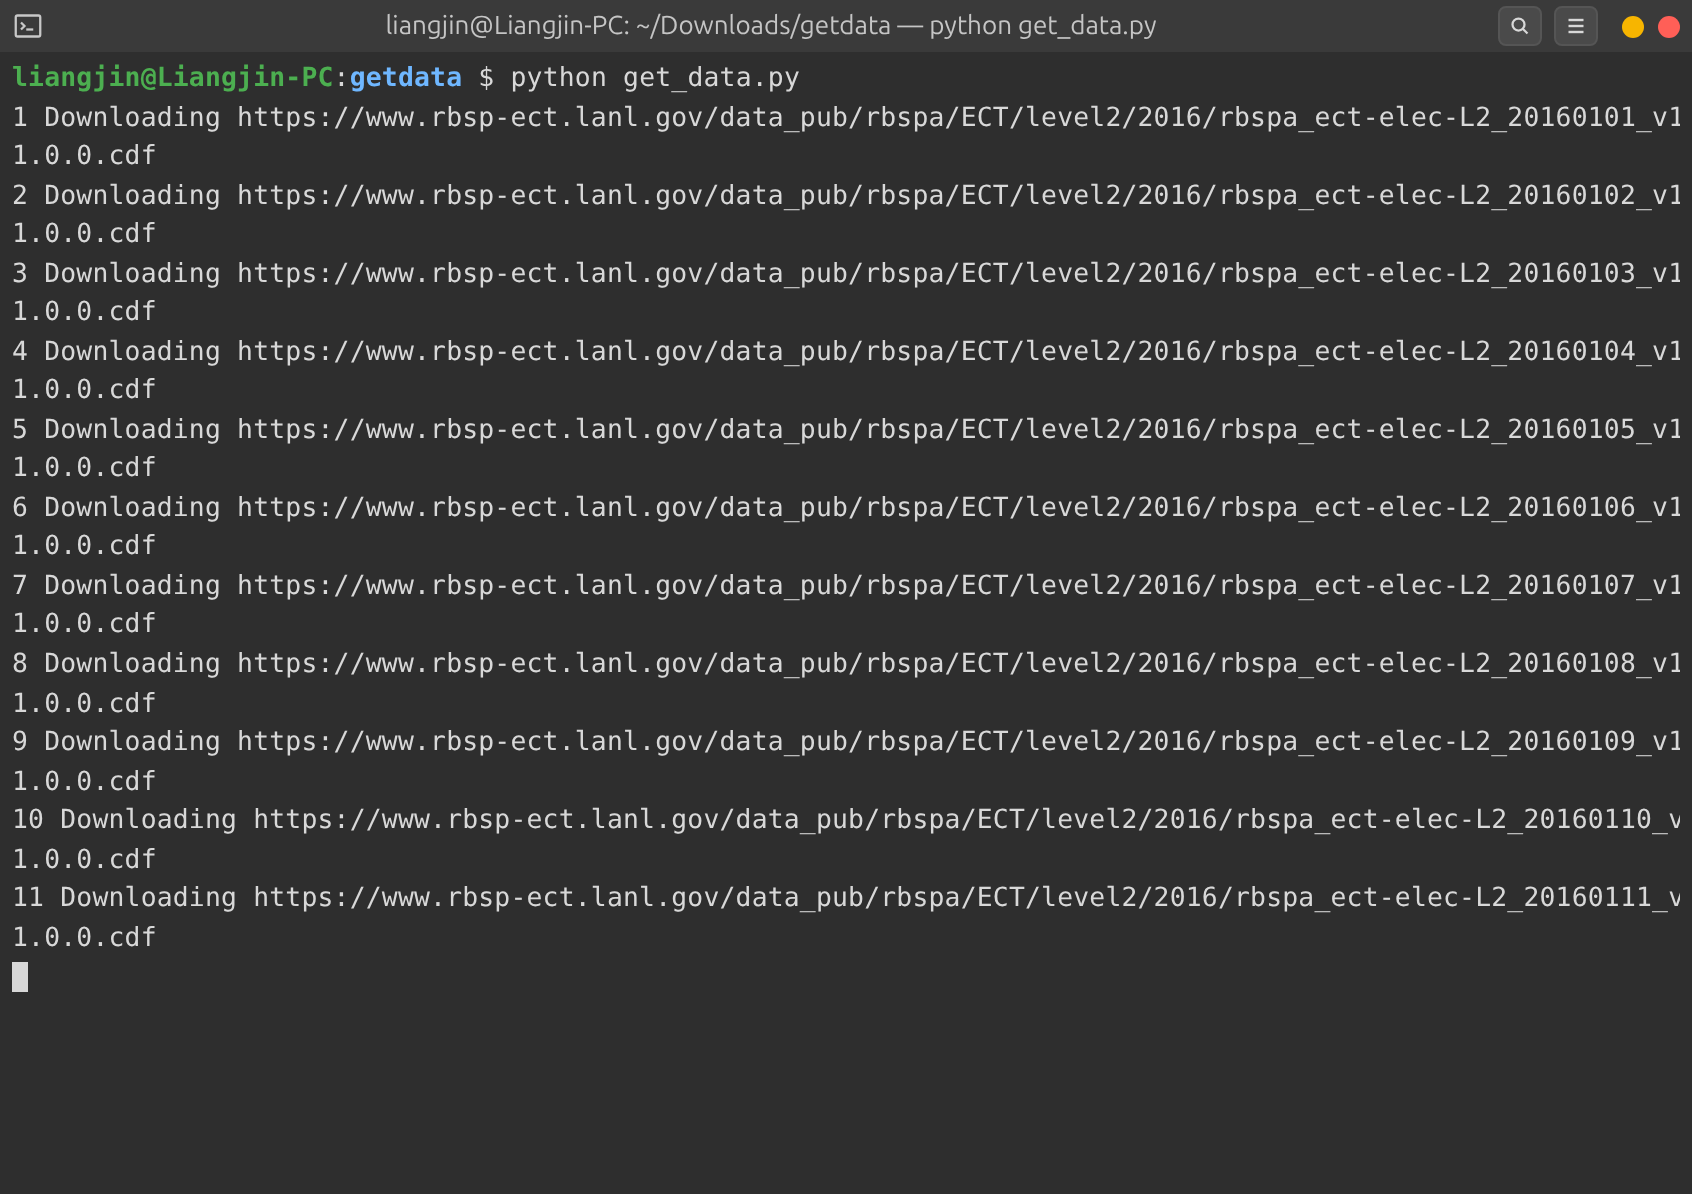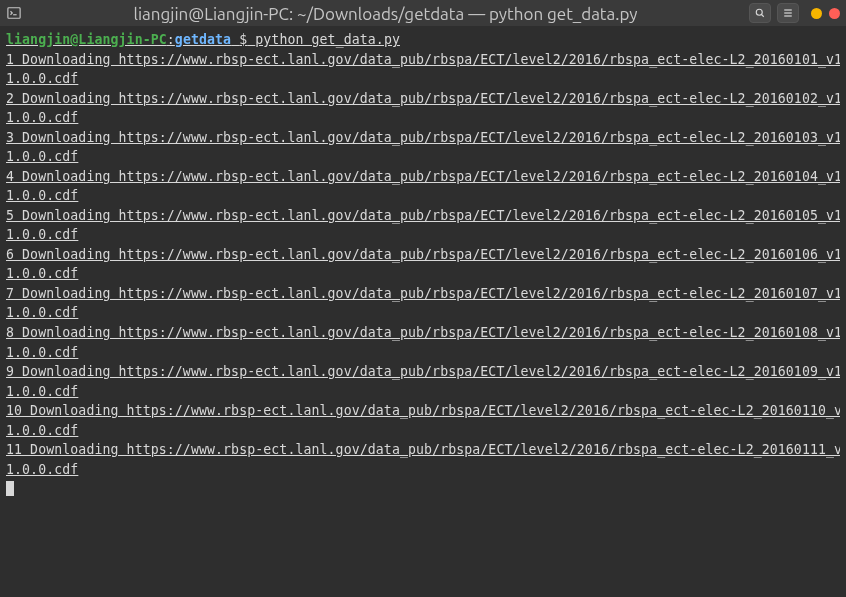--- a/index.html
+++ b/index.html
@@ -22,21 +22,21 @@
   .tb-left { display: flex; align-items: center; gap: 6px; }
   .tb-icon {
     width: 16px; height: 16px;
     display: flex; align-items: center; justify-content: center;
     fill: #c8c8c8;
   }
   .tb-title {
     flex: 1;
     text-align: center;
     font-family: Ubuntu, "DejaVu Sans", sans-serif;
-    font-size: 17px;
+    font-size: 13px;
     color: #c5c5c5;
     white-space: nowrap; overflow: hidden; text-overflow: ellipsis;
   }
   .tb-right { display: flex; align-items: center; gap: 6px; }
   .tb-btn {
     width: 22px; height: 20px;
     background: #4a4a4a;
     border: 1px solid #555;
     border-radius: 4px;
     display: flex; align-items: center; justify-content: center;
@@ -48,21 +48,21 @@
   .dot { width: 11px; height: 11px; border-radius: 50%; }
 
   .term {
     padding: 4px 6px 6px 6px;
     background: #2e2e2e;
     height: calc(597px - 26px);
     overflow: hidden;
     line-height: 1.48;
     letter-spacing: 0.1px;
   }
-  .line { white-space: pre; width: 100%; overflow: hidden; text-decoration: underline; }
+  .line { white-space: pre; width: 100%; overflow: hidden; }
   .wrap-pair .line1 { white-space: nowrap; overflow: hidden; }
   .ps-user { font-weight: bold; }
   .ps-dir  { font-weight: bold; }
   .ps-colon, .ps-dollar { color: #d8d8d8; }
   .cursor { display:inline-block; width: 8px; height: 15px; background: #d8d8d8; vertical-align: text-bottom; }
 </style>
 </head>
 <body>
 
 <div class="titlebar">

